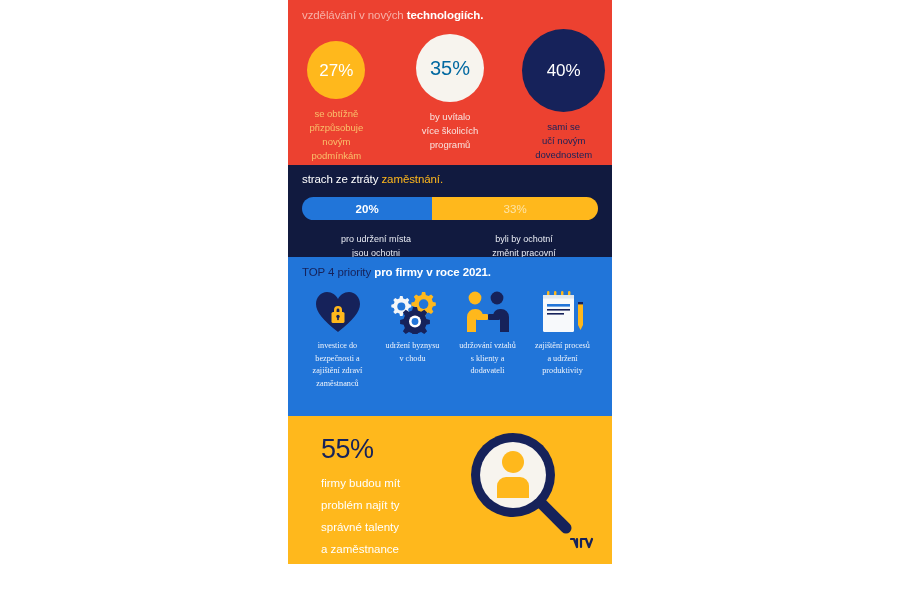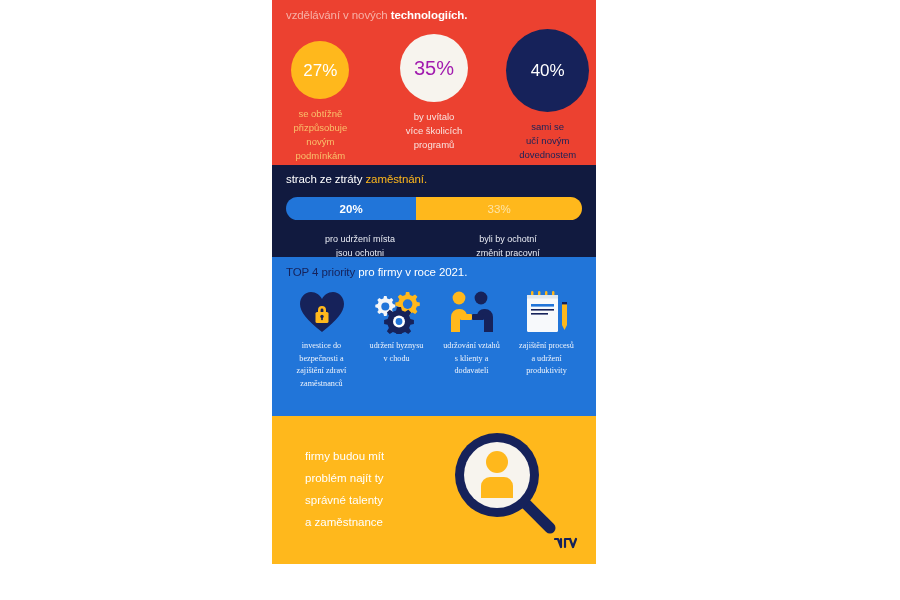--- a/index.html
+++ b/index.html
@@ -6,21 +6,21 @@
     margin: 0;
     padding: 0;
     width: 900px;
     height: 600px;
     background: #ffffff;
     font-family: "Liberation Sans", sans-serif;
     overflow: hidden;
   }
   #infographic {
     position: absolute;
-    left: 272px;
+    left: 288px;
     top: 0;
     width: 324px;
     height: 600px;
     overflow: hidden;
   }
 
   
   .section { position: relative; width: 100%; box-sizing: border-box; }
 
   .heading {
@@ -53,21 +53,21 @@
   .bubble {
     border-radius: 50%;
     display: flex;
     align-items: center;
     justify-content: center;
     margin: 0 auto;
     font-weight: 400;
     line-height: 1;
   }
   .b-27 { width: 58px; height: 58px; background: #ffb81c; color: #ffffff; font-size: 17px; margin-top: 12px;}
-  .b-35 { width: 68px; height: 68px; background: #f7f4ee; color: #a21caf; font-size: 20px; margin-top: 5px;}
+  .b-35 { width: 68px; height: 68px; background: #f7f4ee; color: #0369a1; font-size: 20px; margin-top: 5px;}
   .b-40 { width: 83px; height: 83px; background: #16225a; color: #ffffff; font-size: 17px; margin-top: 0px;}
 
   .cap {
     font-size: 9.5px;
     line-height: 14px;
     margin-top: 8px;
   }
   .cap-27 { color: #f9c06b; }
   .cap-35 { color: #f9e3df; }
   .cap-40 { color: #16225a; }
@@ -111,21 +111,21 @@
     line-height: 13.5px;
   }
 
   
   #sec-top4 {
     background: #2175d9;
     height: 159px;
     padding-top: 9px;
   }
   #sec-top4 .heading { color: #16225a; }
-  #sec-top4 .heading .hl { color: #ffffff; font-weight: 400; }
+  #sec-top4 .heading .hl { color: #ffffff; font-weight: 700; }
 
   .prio-row {
     display: flex;
     justify-content: space-between;
     padding: 0 12px;
     margin-top: 11px;
   }
   .prio {
     width: 75px;
     text-align: center;
@@ -290,20 +290,21 @@
           </svg>
         </div>
         <div class="prio-cap ml">zajištění procesů<br>a udržení<br>produktivity</div>
       </div>
 
     </div>
   </section>
 
   <section class="section" id="sec-talent">
     <div class="talent-left">
+      <div class="big-pct">55%</div>
       <div class="talent-cap ml">firmy budou mít<br>problém najít ty<br>správné talenty<br>a zaměstnance</div>
     </div>
 
     <div class="talent-icon">
       <svg width="112" height="112" viewBox="0 0 112 112">
         <line x1="74" y1="74" x2="100" y2="100" stroke="#16225a" stroke-width="11" stroke-linecap="round"></line>
         <circle cx="47" cy="47" r="42" fill="#16225a"></circle>
         <circle cx="47" cy="47" r="33" fill="#f7f4ee"></circle>
         <circle cx="47" cy="34" r="11" fill="#ffb81c"></circle>
         <path d="M31 70 v-12 a9 9 0 0 1 9 -9 h14 a9 9 0 0 1 9 9 v12 Z" fill="#ffb81c"></path>

